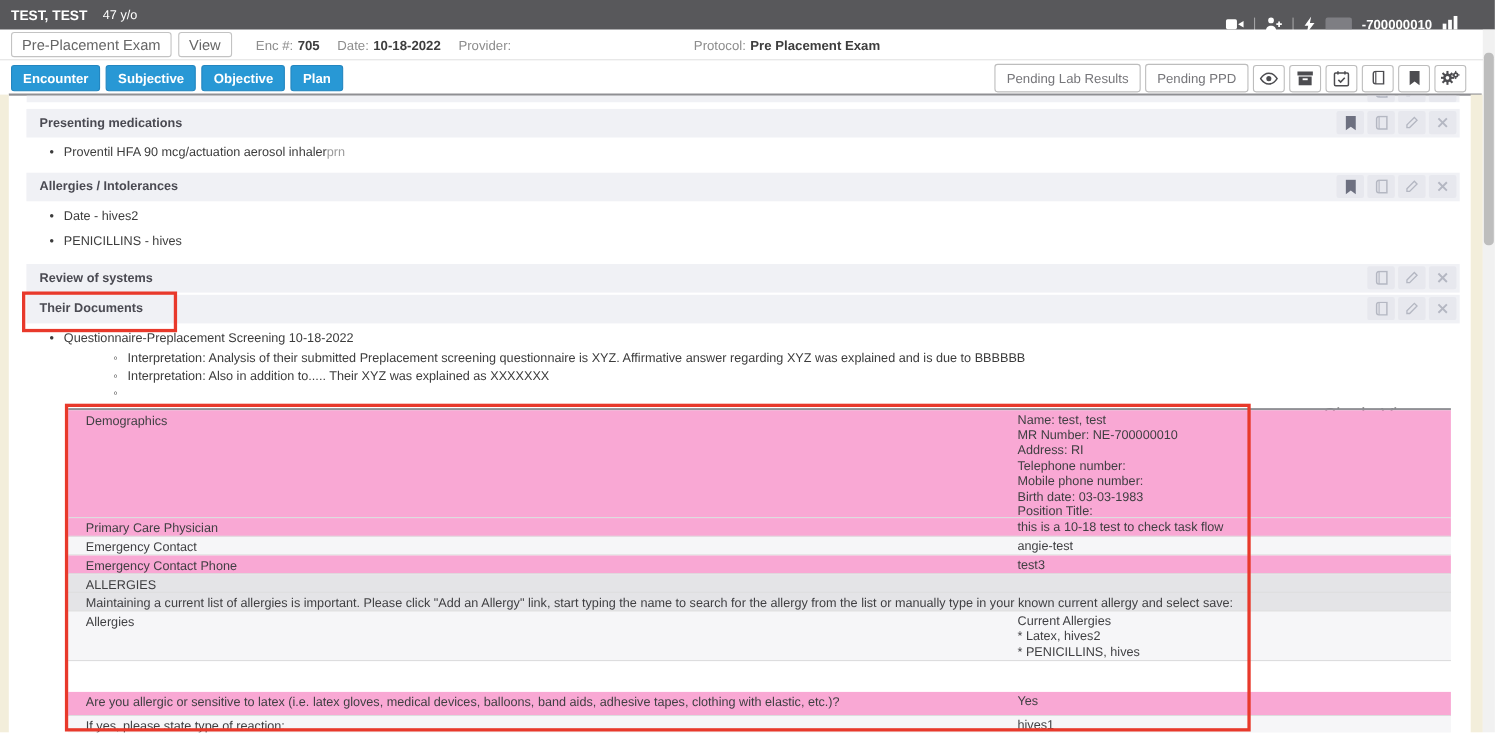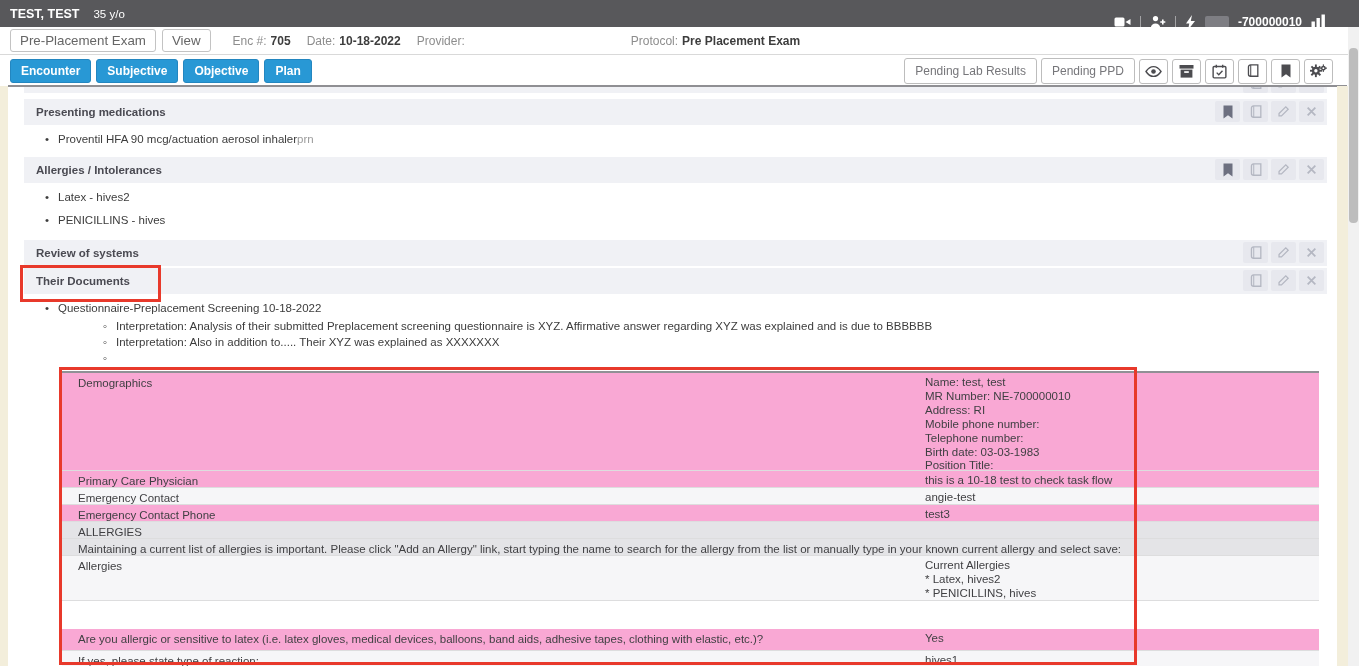--- a/index.html
+++ b/index.html
@@ -73,21 +73,21 @@
   .redbox1{left:20px;top:265px;width:135px;height:31px;}
   .redbox2{left:59px;top:367px;width:1072px;height:292px;}
 
   svg{display:block;}
 </style>
 </head>
 <body>
 
 <div class="abs titlebar">
   <span class="pname">TEST, TEST</span>
-  <span class="page">35 y/o</span>
+  <span class="page">47 y/o</span>
   <div class="tb-right" id="tb-right">
       <span style="display: flex;">
         <svg width="17" height="14" viewBox="0 0 17 14">
           <rect x="0.5" y="2.5" width="10" height="9" rx="1.5" fill="currentColor"></rect>
           <path d="M11.5 7l5-3v6l-5-3z" fill="currentColor"></path>
         </svg>
       </span>
       <span class="tb-sep"></span>
       <span style="display: flex;">
         <svg width="16" height="14" viewBox="0 0 16 14">
@@ -307,21 +307,21 @@
           <span style="display: flex;">
             <svg width="11" height="11" viewBox="0 0 12 12">
               <path d="M1.8 1.8l8.4 8.4M10.2 1.8l-8.4 8.4" stroke="currentColor" stroke-width="1.9"></path>
             </svg>
           </span>
         </span>
       </span>
     </div>
     <div class="bullet" style="top: 191px; left: 45px;">
       <span class="mk">•</span>
-      <span>Latex - hives2</span>
+      <span>Date - hives2</span>
     </div>
     <div class="bullet" style="top: 214px; left: 45px;">
       <span class="mk">•</span>
       <span>PENICILLINS - hives</span>
     </div>
     <div class="section-bar" style="top: 240px;">
       <span>Review of systems</span>
       <span class="sec-icons">
         <span class="icon-box">
           <span style="display: flex;">
@@ -395,22 +395,22 @@
 <a class="single-view">Single View</a>
 
 <div class="abs qtable" id="qtable">
   <div class="annotation">embeds entire Questionnaire contents (details) into the encounter itself as part of the encounter view and all this detail is part of the encounter and stored on the encounter document (when encounter gets closed &amp; archived)</div>
 <div class="qrow shade-white" style="height: 98px;">
       <div class="lbl">Demographics</div>
       <div class="val">
         <div>Name: test, test</div>
         <div>MR Number: NE-700000010</div>
         <div>Address: RI</div>
+        <div>Telephone number:</div>
         <div>Mobile phone number:</div>
-        <div>Telephone number:</div>
         <div>Birth date: 03-03-1983</div>
         <div>Position Title:</div>
       </div>
     </div>
     <div class="qrow shade-white" style="height: 17px;">
       <div class="lbl">Primary Care Physician</div>
       <div class="val">
         <div>this is a 10-18 test to check task flow</div>
       </div>
     </div>

